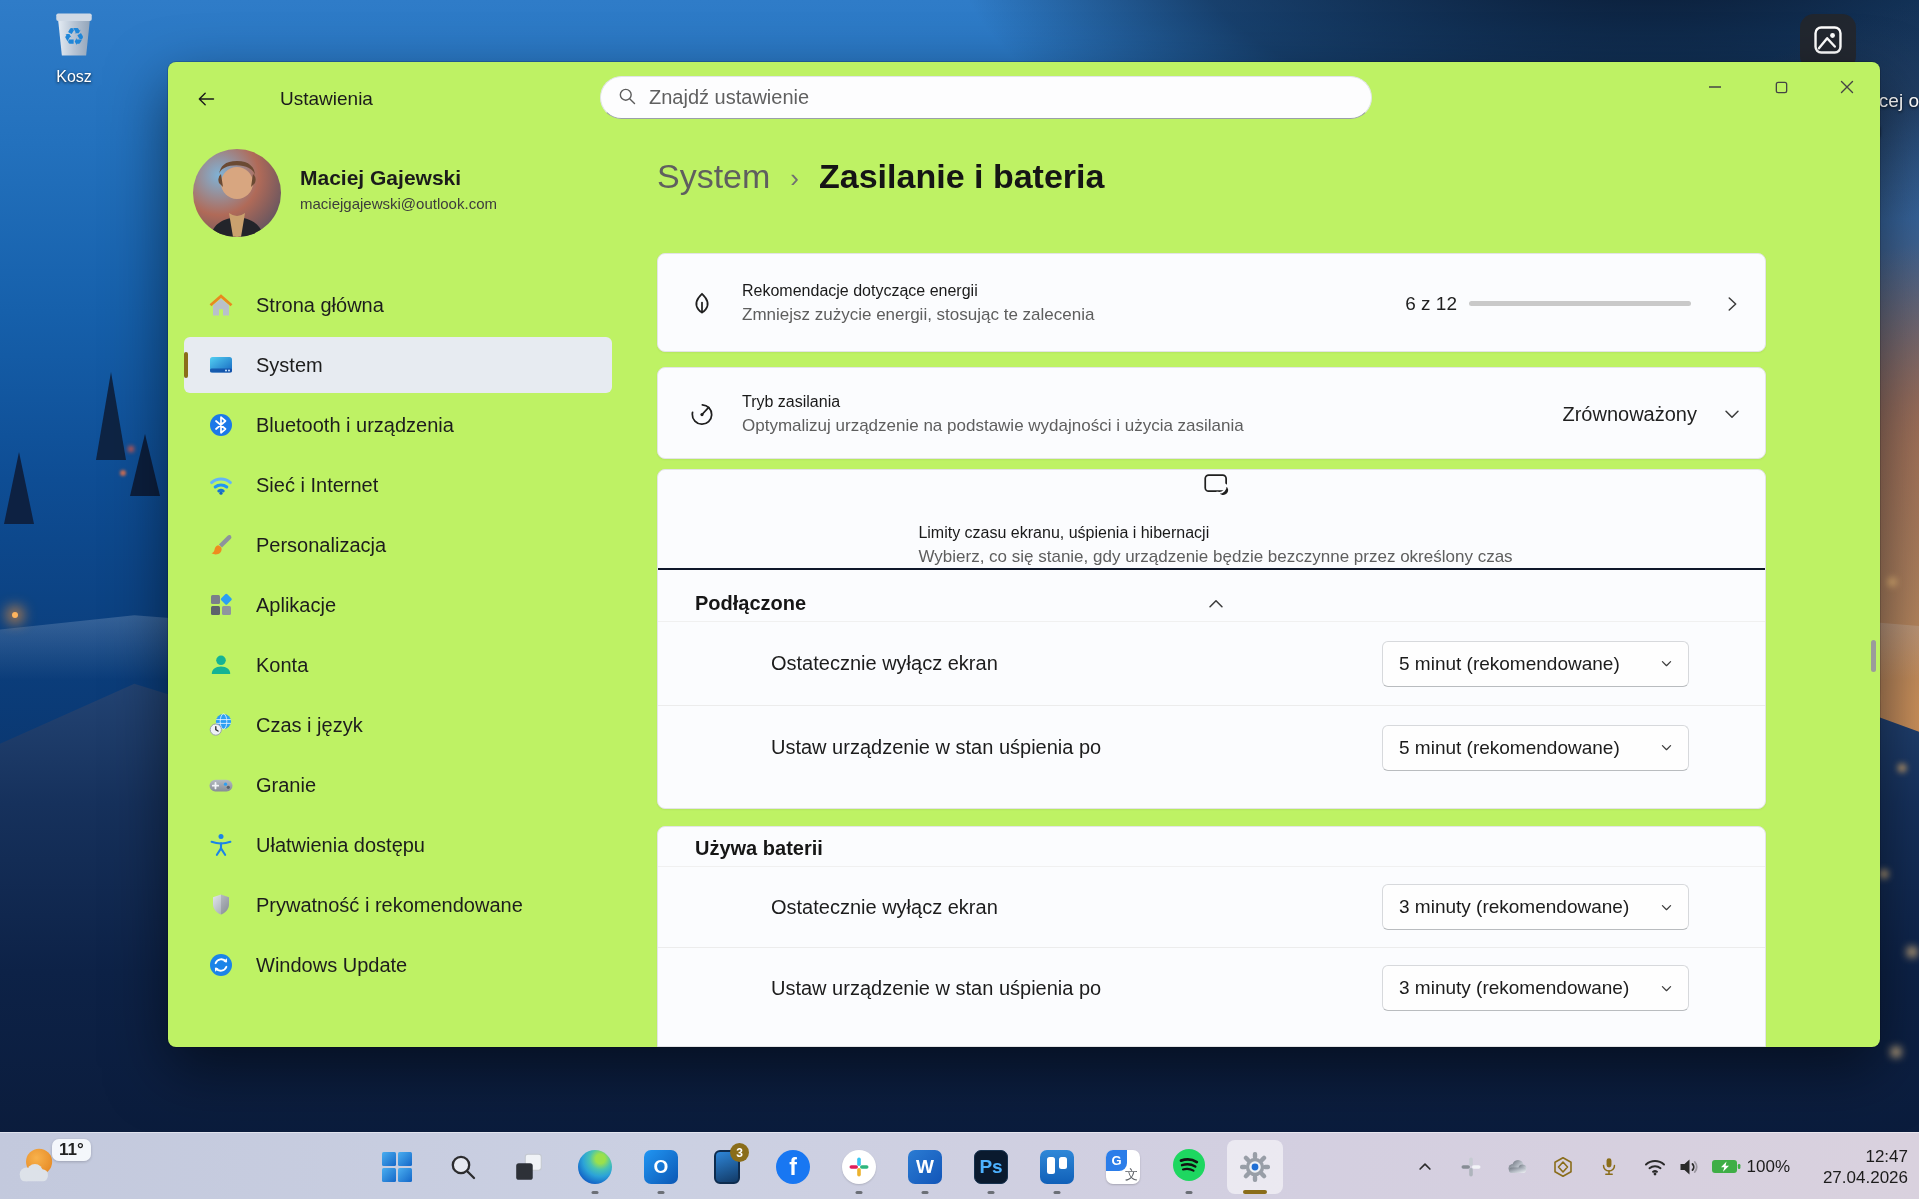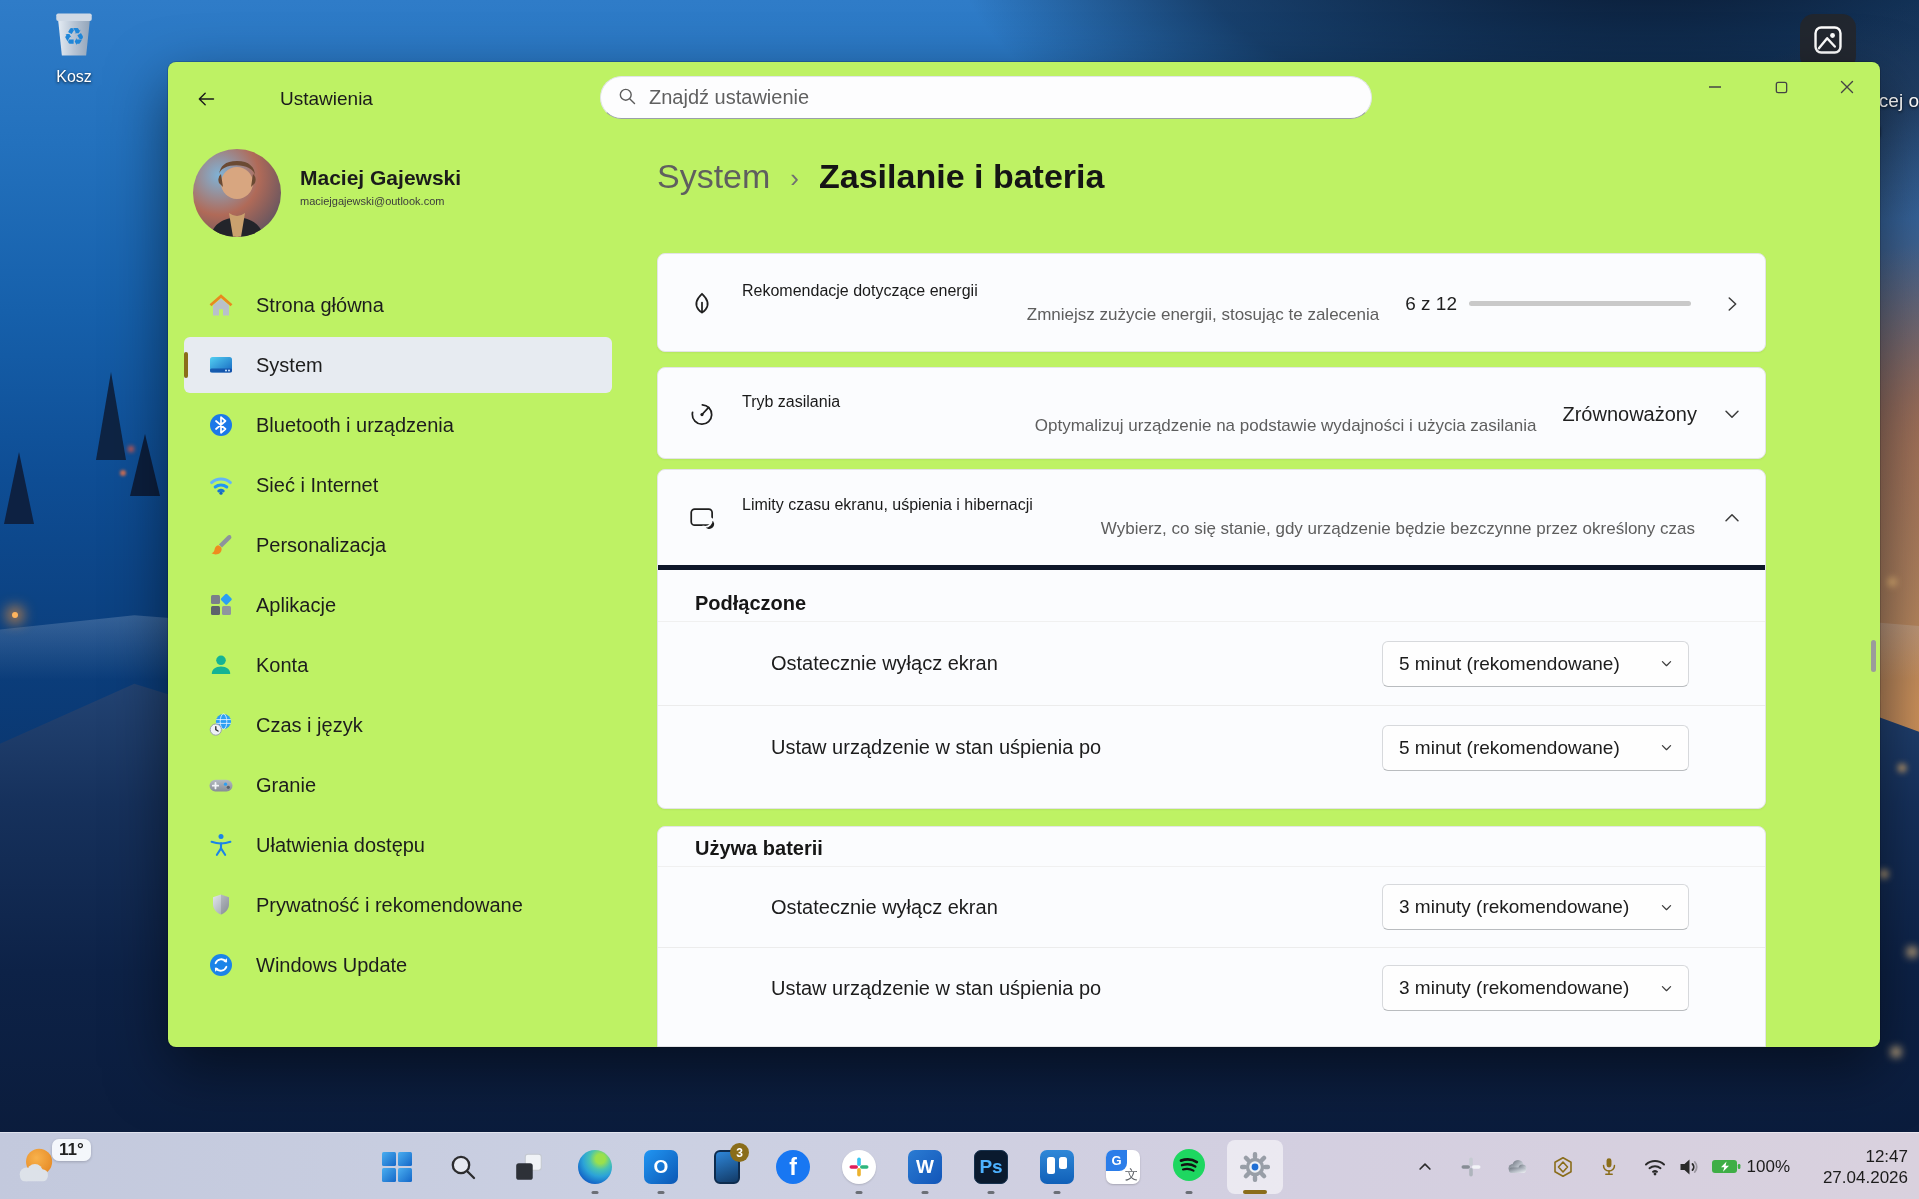--- a/index.html
+++ b/index.html
@@ -53,40 +53,40 @@
   .search{position:absolute;left:432px;top:14px;width:772px;height:43px;background:#fdfdfe;border:1px solid #e1e4e8;
     border-bottom:1px solid #9aa0a8;border-radius:22px;display:flex;align-items:center;padding:0 16px;gap:12px;}
   .search input{border:0;outline:0;background:transparent;font-family:"Liberation Sans",sans-serif;font-size:20px;color:#333;width:100%;}
   .search input::placeholder{color:#606060;}
   .win-ctl{position:absolute;right:0;top:0;display:flex;}
   .wbtn{width:66px;height:50px;display:flex;align-items:center;justify-content:center;}
 
   
   .avatar{position:absolute;left:25px;top:87px;width:88px;height:88px;border-radius:50%;overflow:hidden;}
   .uname{position:absolute;left:132px;top:104px;font-size:21px;font-weight:700;color:#1b1b1b;}
-  .uemail{position:absolute;left:132px;top:133px;font-size:11px;color:#3c3c3c;}
+  .uemail{position:absolute;left:132px;top:133px;font-size:15px;color:#3c3c3c;}
   .nav{position:absolute;left:16px;top:215px;width:428px;}
   .nav-item{position:relative;height:56px;margin-bottom:4px;display:flex;align-items:center;padding-left:24px;gap:22px;border-radius:6px;}
   .nav-item.sel{background:#e7ebf1;}
   .selbar{position:absolute;left:0;top:15px;width:4px;height:26px;border-radius:2px;background:var(--accent);}
   .nico{width:26px;height:26px;flex:0 0 26px;display:flex;}
   .nav-label{font-size:20px;color:#1d1d1d;white-space:nowrap;}
 
   
   .crumb{position:absolute;left:489px;top:95px;display:flex;align-items:center;gap:20px;font-size:34px;}
   .crumb .parent{color:#5f5f5f;}
   .crumb .sep{color:#707070;font-size:26px;padding-top:3px;}
   .crumb .cur{color:#151515;font-weight:700;}
   .card{position:absolute;left:489px;width:1109px;background:#fbfcfe;border:1px solid #e3e4e6;border-radius:8px;
     box-shadow:0 1px 2px rgba(0,0,0,.05);overflow:hidden;}
   .chead{display:flex;align-items:center;padding:0 22px 0 30px;gap:26px;}
   .cico{width:28px;height:28px;flex:0 0 28px;}
   .ctext{flex:1;min-width:0;}
   .ctitle{font-size:16px;color:var(--txt);margin-bottom:5px;}
-  .csub{font-size:17px;color:var(--sub);text-align:right;}
+  .csub{font-size:17px;color:var(--sub);}
   .cright{display:flex;align-items:center;gap:0;}
   .pcount{font-size:19px;color:#1f1f1f;margin-right:12px;}
   .pbar{width:222px;height:5px;border-radius:3px;background:var(--track);margin-right:30px;}
   .pfill{height:100%;border-radius:3px;background:var(--accent);}
   .cvalue{font-size:20px;color:#1f1f1f;margin-right:24px;}
   .chev{width:22px;height:22px;display:flex;}
   .sheading{font-size:20px;font-weight:700;color:#161616;}
   .srow{height:84px;display:flex;align-items:center;padding:0 76px 0 113px;justify-content:space-between;}
   .srow + .srow{border-top:1px solid #ececec;gap:38px;}
   .rlabel{font-size:20px;color:#1c1c1c;}
@@ -451,21 +451,21 @@
           <span class="chev">
             <svg viewBox="0 0 24 24" fill="none" stroke="#3d3d3d" stroke-width="1.7" stroke-linecap="round" stroke-linejoin="round">
                 <path d="M5.5 9 L12 15.5 L18.5 9"></path>
               </svg>
           </span>
         </div>
       </div>
     </div>
 
     <div class="card" style="top:407px;height:340px;">
-      <div class="chead" style="height:100px;border-bottom:5px solid #0f172a;">
+      <div class="chead" style="height:100px;border-bottom:2px solid #0f172a;flex-direction:column;">
         <span class="cico">
           <svg viewBox="0 0 26 26">
               <rect x="3" y="4.8" width="19.4" height="14.8" rx="3.2" fill="none" stroke="#1f1f1f" stroke-width="1.6"></rect>
               <path d="M22 13.8 a5.4 5.4 0 1 1-7.2 7.2 6.1 6.1 0 0 0 7.2-7.2Z" fill="#1f1f1f" stroke="#fbfcfe" stroke-width="1.6"></path>
             </svg>
         </span>
         <div class="ctext">
           <div class="ctitle">Limity czasu ekranu, uśpienia i hibernacji</div>
           <div class="csub">Wybierz, co się stanie, gdy urządzenie będzie bezczynne przez określony czas</div>
         </div>

